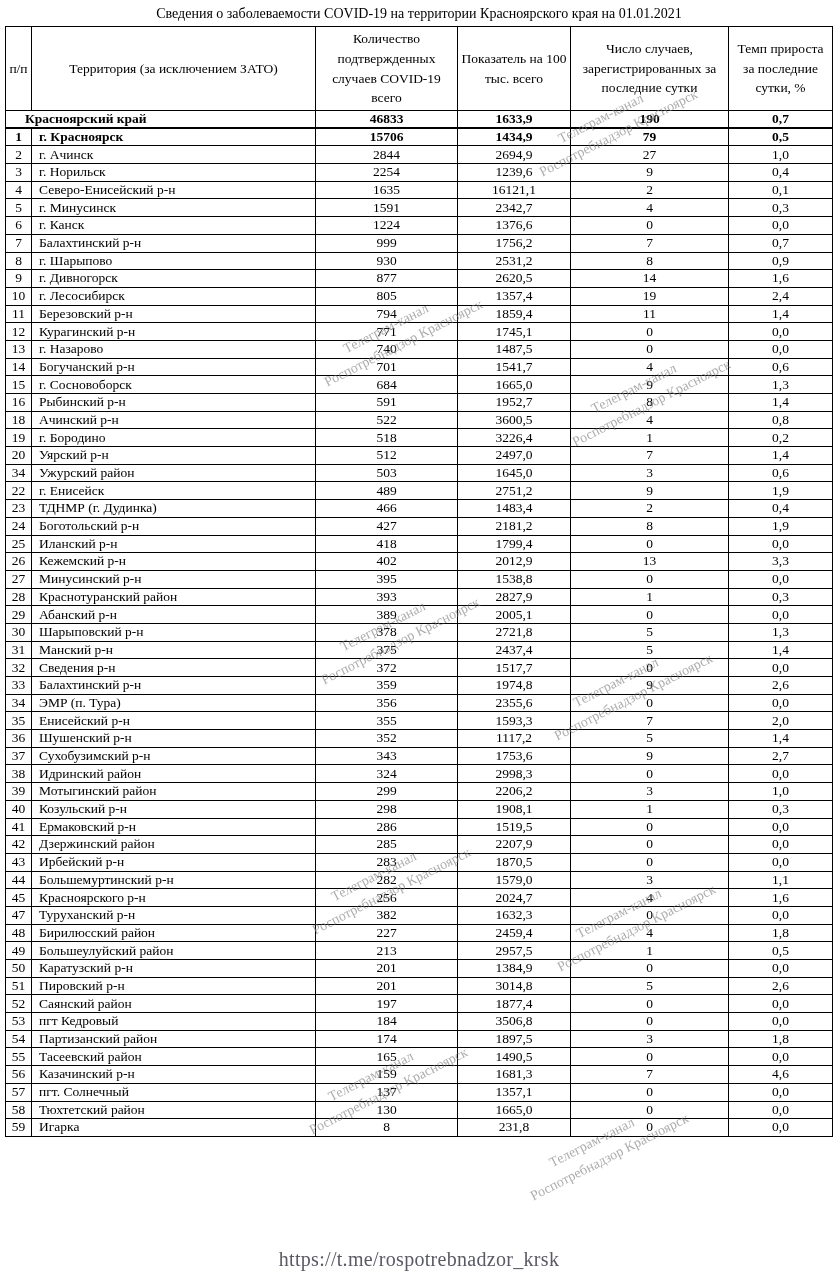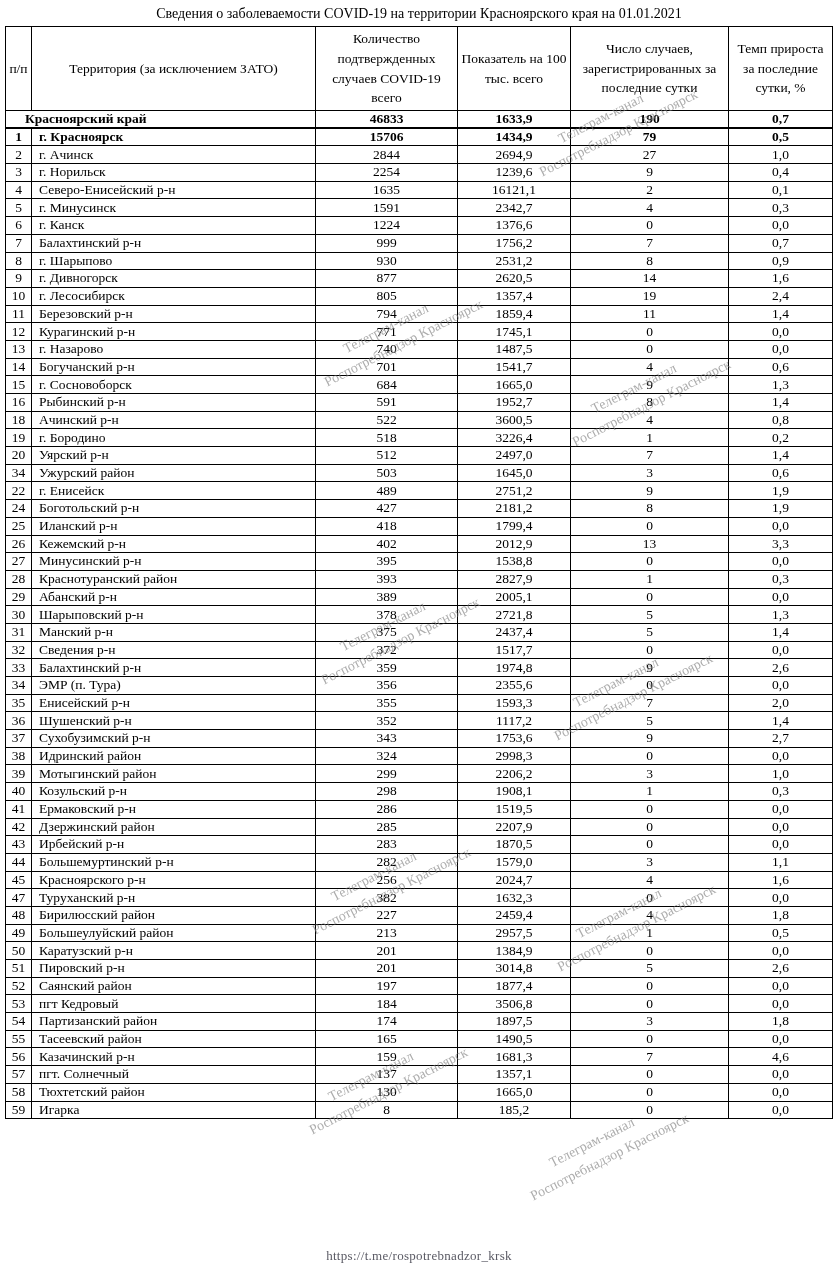--- a/index.html
+++ b/index.html
@@ -48,21 +48,21 @@
     padding-left:7px;
   }
   table.covid tbody tr.bold td { font-weight:bold; }
   table.covid tbody tr.summary td { border-bottom:2px solid #000; }
   table.covid tbody tr.summary td.terr { padding-left:19px; }
   .footer-link {
     position:absolute;
     left:0; right:0;
     top:1248px;
     text-align:center;
-    font-size:13px;
+    font-size:20px;
     color:#5a5a64;
     letter-spacing:0.3px;
   }
   #wm-layer { position:absolute; left:0; top:0; width:838px; height:1280px; pointer-events:none; z-index:5; }
   .wm {
     position:absolute;
     transform:rotate(-27deg);
     transform-origin:0 100%;
     font-size:14px;
     line-height:21px;
@@ -267,20 +267,28 @@
         </tr>
         <tr>
           <td>22</td>
           <td class="terr">г. Енисейск</td>
           <td>489</td>
           <td>2751,2</td>
           <td>9</td>
           <td>1,9</td>
         </tr>
         <tr>
+          <td>23</td>
+          <td class="terr">ТДНМР (г. Дудинка)</td>
+          <td>466</td>
+          <td>1483,4</td>
+          <td>2</td>
+          <td>0,4</td>
+        </tr>
+        <tr>
           <td>24</td>
           <td class="terr">Боготольский р-н</td>
           <td>427</td>
           <td>2181,2</td>
           <td>8</td>
           <td>1,9</td>
         </tr>
         <tr>
           <td>25</td>
           <td class="terr">Иланский р-н</td>
@@ -542,21 +550,21 @@
           <td class="terr">Тюхтетский район</td>
           <td>130</td>
           <td>1665,0</td>
           <td>0</td>
           <td>0,0</td>
         </tr>
         <tr>
           <td>59</td>
           <td class="terr">Игарка</td>
           <td>8</td>
-          <td>185,2</td>
+          <td>231,8</td>
           <td>0</td>
           <td>0,0</td>
         </tr>
       </tbody>
   </table>
 
   <div class="footer-link">https://t.me/rospotrebnadzor_krsk</div>
 
   <div id="wm-layer">
       <div class="wm" style="left: 545px; top: 140px; color: rgb(122, 122, 122);"><span class="wm-line1">Телеграм-канал</span><br><span class="wm-line2">Роспотребнадзор Красноярск</span></div>

